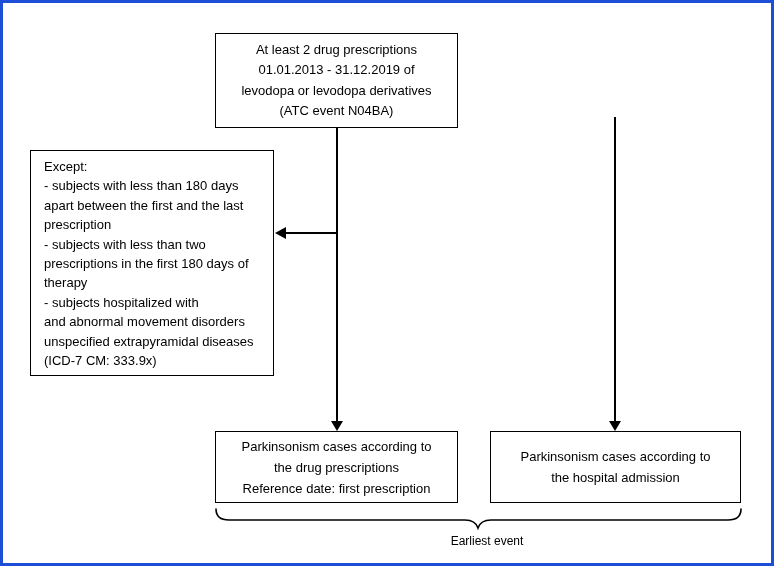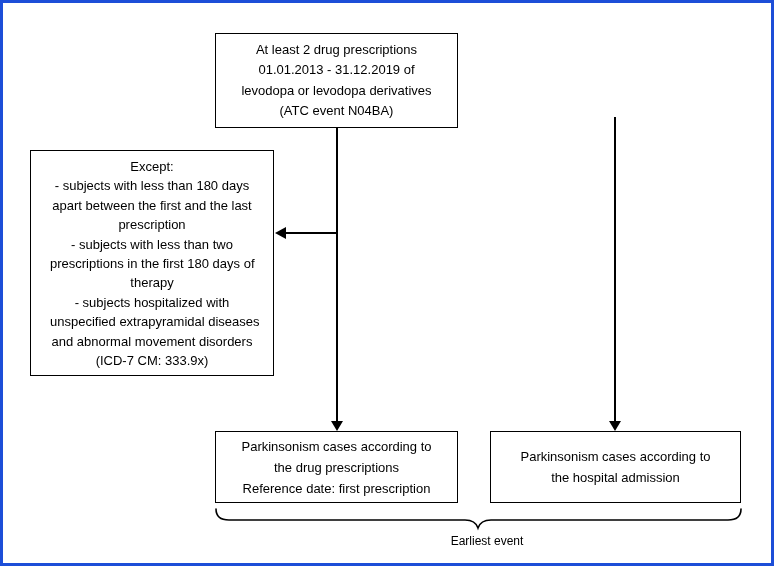--- a/index.html
+++ b/index.html
@@ -22,22 +22,22 @@
     box-sizing:border-box;
     border:1px solid #000;
     background:#fff;
     font-size:13px;
   }
   .box.center{
     display:flex;flex-direction:column;justify-content:center;
     text-align:center;
   }
   .box.left{
-    text-align:center;
-    padding:6px 19px;
+    text-align:left;
+    padding:6px 13px;
   }
   .ln{white-space:nowrap;}
   .box-top-left{left:212px;top:30px;width:243px;height:95px;line-height:20.5px;}
   .box-top-right{left:487px;top:30px;width:251px;height:84px;line-height:19px;}
   .box-exclusions{left:27px;top:147px;width:244px;height:226px;line-height:19.4px;}
   .box-bottom-left{left:212px;top:428px;width:243px;height:72px;line-height:21px;}
   .box-bottom-right{left:487px;top:428px;width:251px;height:72px;line-height:21px;}
   .brace-label{
     position:absolute;left:484px;top:531px;
     transform:translateX(-50%);
@@ -74,22 +74,22 @@
 
   <div class="box left box-exclusions">
     <div class="ln">Except:</div>
     <div class="ln">- subjects with less than 180 days</div>
     <div class="ln">apart between the first and the last</div>
     <div class="ln">prescription</div>
     <div class="ln">- subjects with less than two</div>
     <div class="ln">prescriptions in the first 180 days of</div>
     <div class="ln">therapy</div>
     <div class="ln">- subjects hospitalized with</div>
+    <div class="ln">and abnormal movement disorders</div>
     <div class="ln">unspecified extrapyramidal diseases</div>
-    <div class="ln">and abnormal movement disorders</div>
     <div class="ln">(ICD-7 CM: 333.9x)</div>
   </div>
 
   <div class="box center box-bottom-left">
     <div class="ln">Parkinsonism cases according to</div>
     <div class="ln">the drug prescriptions</div>
     <div class="ln">Reference date: first prescription</div>
   </div>
 
   <div class="box center box-bottom-right">

